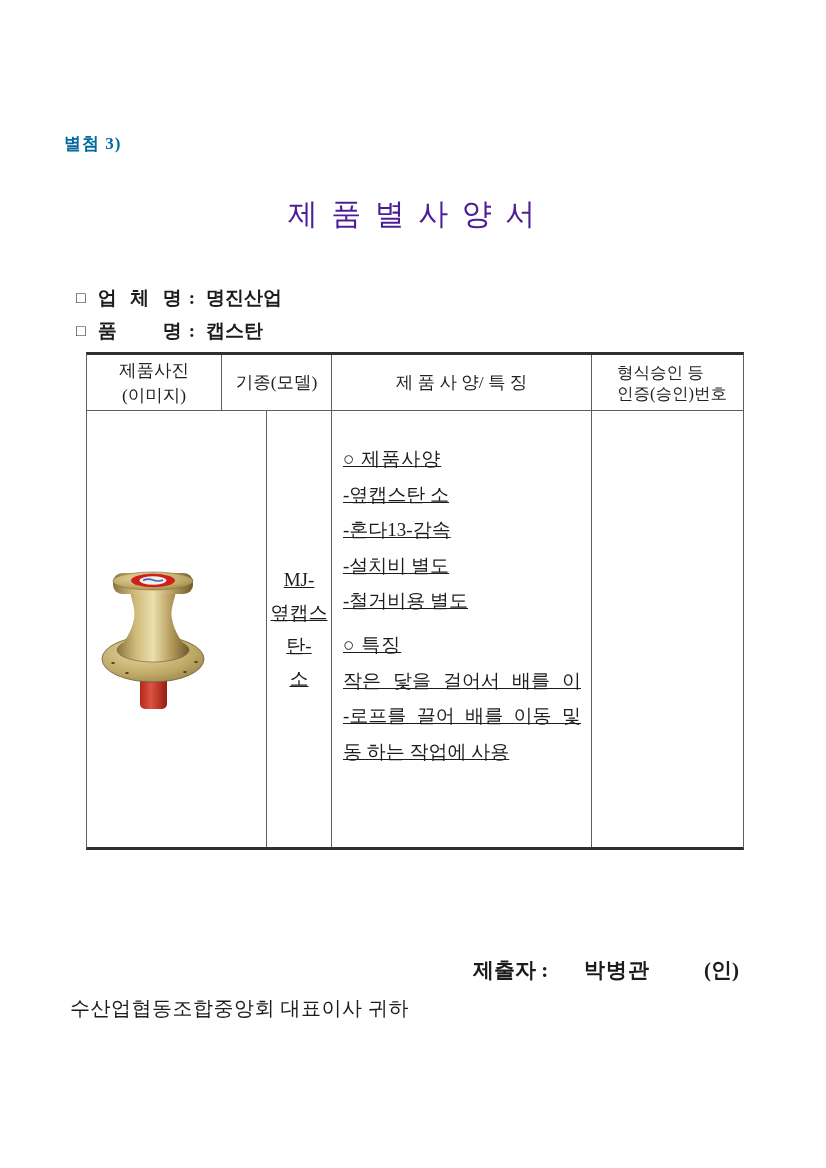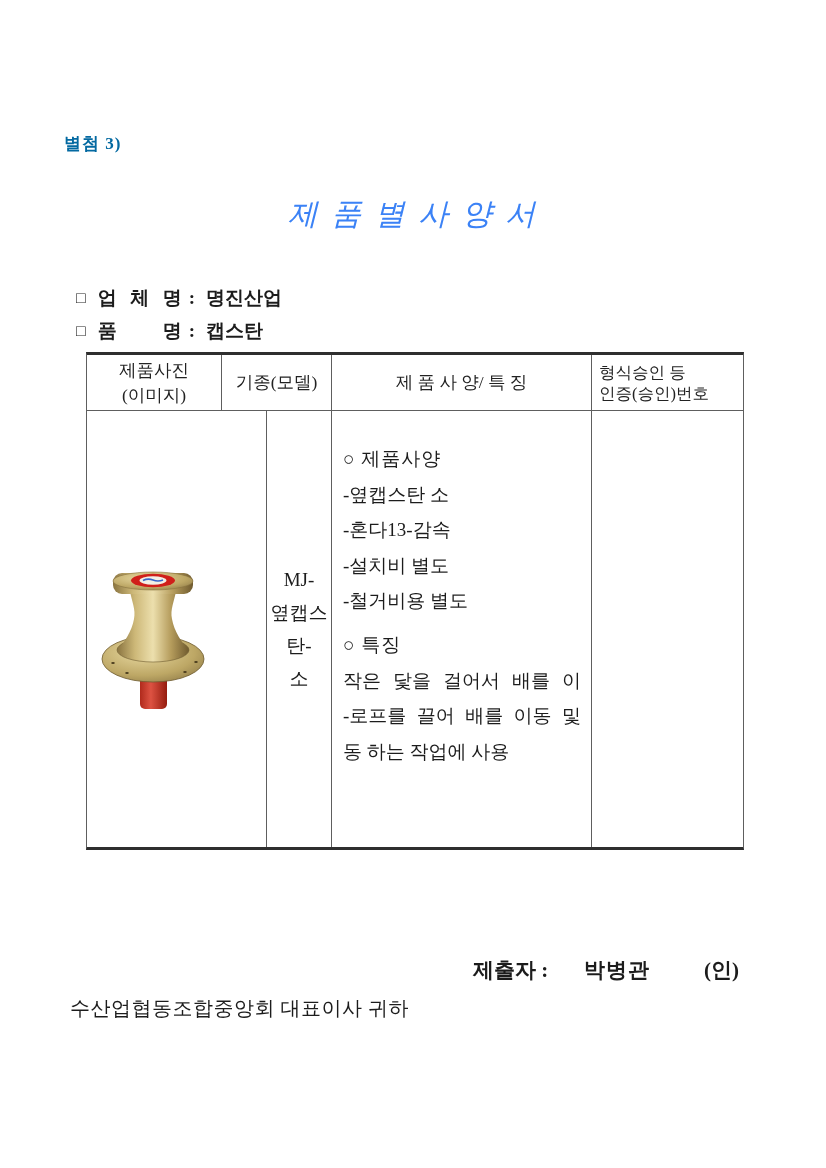--- a/index.html
+++ b/index.html
@@ -7,43 +7,43 @@
     width:826px;height:1168px;background:#ffffff;position:relative;
     font-family:"Liberation Serif","DejaVu Serif",serif;color:#1c1c1c;
     overflow:hidden;
   }
   .attachment{
     position:absolute;left:64px;top:132px;
     font-size:17px;font-weight:bold;color:#0369a1;letter-spacing:1px;
   }
   .doc-title{
     position:absolute;left:0;right:0;top:194px;text-align:center;
-    font-size:30px;letter-spacing:3px;font-weight:500;color:#3b82f6;font-style:italic;
+    font-size:30px;letter-spacing:3px;font-weight:500;color:#4c1d95;
   }
   .fields{position:absolute;left:76px;top:281px;font-size:19px;font-weight:bold;}
   .field-row{height:33.5px;display:flex;align-items:center;}
   .bullet{font-size:16px;margin-right:12px;font-weight:normal;}
   .field-label{display:inline-block;width:84px;text-align:justify;text-align-last:justify;}
   .field-colon{margin:0 11px 0 7px;}
   
   .spec-table{
     position:absolute;left:86px;top:352px;
     display:grid;grid-template-columns:134px 110px 260px 152px;
     border-top:3px solid #2f2f2f;border-bottom:3px solid #2f2f2f;
     border-left:1px solid #5e5e5e;border-right:1px solid #5e5e5e;
   }
   .cell{box-sizing:border-box;border-left:1px solid #5e5e5e;}
   .cell.first{border-left:none;}
   .th{
     height:56px;border-bottom:1px solid #5e5e5e;
     display:flex;flex-direction:column;justify-content:center;align-items:center;
     font-size:17.5px;line-height:25px;color:#222;
   }
-  .th.approval-h{align-items:flex-start;padding-left:7px;font-size:16.5px;line-height:21px;}
-  .td{height:436px;}
+  .th.approval-h{align-items:flex-start;padding-left:25px;font-size:16.5px;line-height:21px;}
+  .td{height:436px;text-decoration:underline;}
   .photo-cell{display:flex;justify-content:center;align-items:flex-start;padding-top:152px;}
   .model-cell{
     display:flex;flex-direction:column;justify-content:center;align-items:center;
     font-size:19px;line-height:33px;text-align:center;margin-left:45px;
   }
   .spec-cell{padding:30px 10px 0 11px;font-size:19px;line-height:35.6px;}
   .spec-cell .section-title{letter-spacing:1px;}
   .section-gap{height:8px;}
   .feature-line.justify{text-align:justify;text-align-last:justify;}
   

